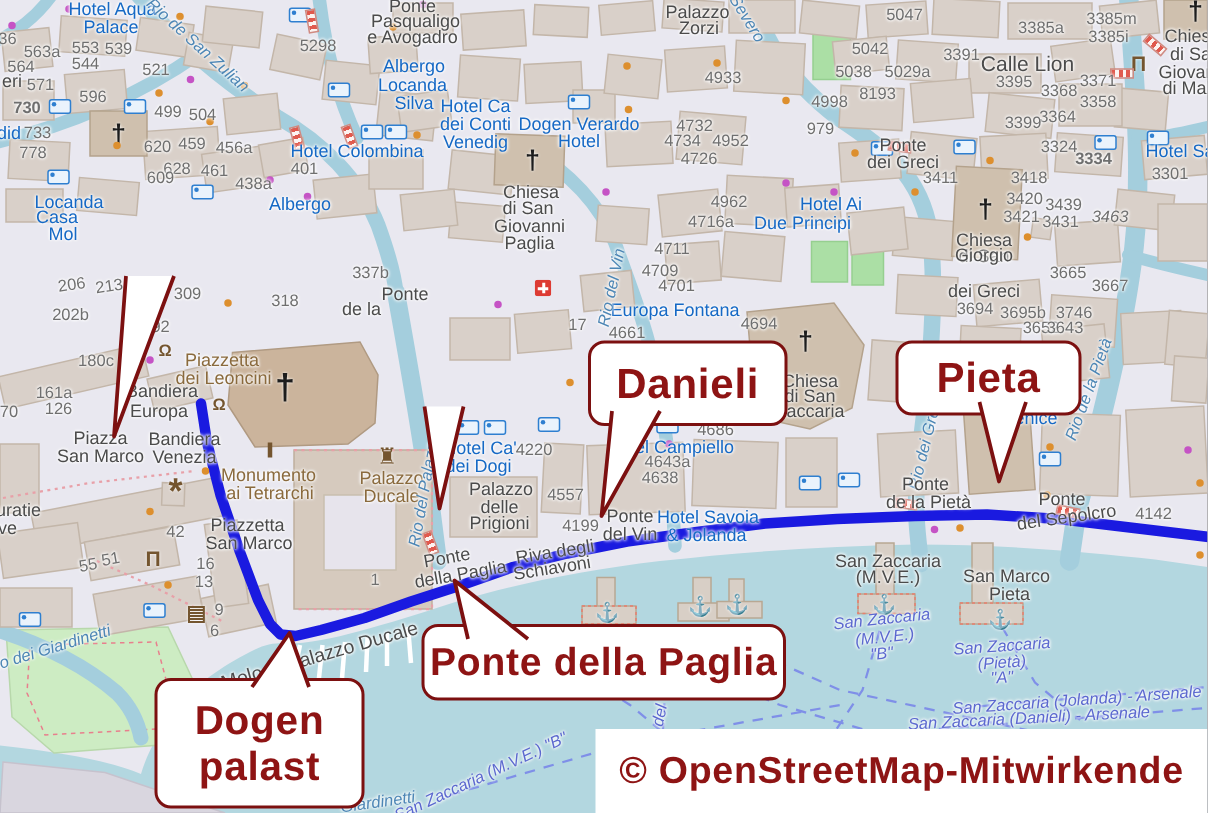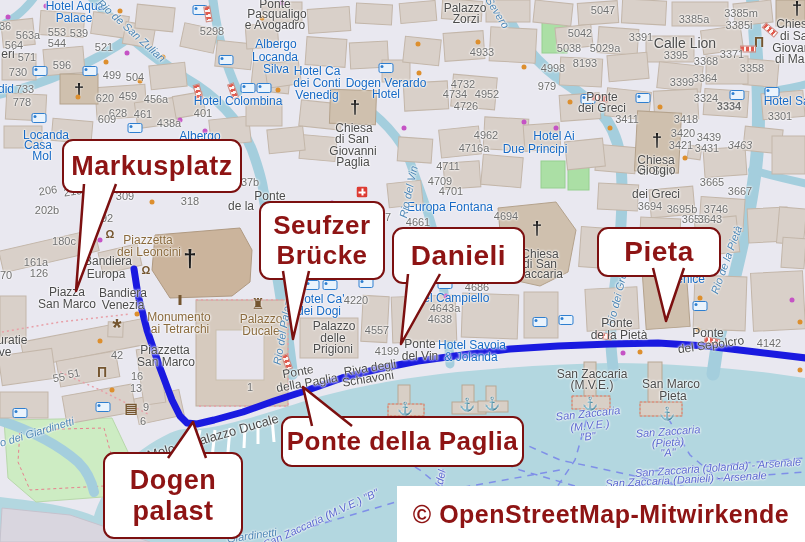--- a/index.html
+++ b/index.html
@@ -362,21 +362,21 @@
       <span class="lb lb-num" style="left: 105px; top: 99px;">620</span>
       <span class="lb lb-num" style="left: 128px; top: 97px;">459</span>
       <span class="lb lb-num" style="left: 156px; top: 100px;">456a</span>
       <span class="lb lb-num" style="left: 118px; top: 114px;">628</span>
       <span class="lb lb-num" style="left: 143px; top: 115px;">461</span>
       <span class="lb lb-num" style="left: 169px; top: 124px;">438a</span>
       <span class="lb lb-num" style="left: 107px; top: 120px;">609</span>
       <span class="lb lb-num" style="left: 203px; top: 114px;">401</span>
       <span class="lb lb-num" style="left: 25px; top: 90px;">733</span>
       <span class="lb lb-num" style="left: 22px; top: 103px;">778</span>
-      <span class="lb lb-num" style="left: 18px; top: 73px;">730</span>
+      <span class="lb lb-num" style="left: 18px; top: 73px; font-weight: bold;">730</span>
       <span class="lb lb-num" style="left: 212px; top: 32px;">5298</span>
       <span class="lb lb-st" style="left: 275px; top: 4px;">Ponte</span>
       <span class="lb lb-st" style="left: 277px; top: 14px;">Pasqualigo</span>
       <span class="lb lb-st" style="left: 275px; top: 25px;">e Avogadro</span>
       <span class="lb lb-htl" style="left: 276px; top: 44px;">Albergo</span>
       <span class="lb lb-htl" style="left: 275px; top: 57px;">Locanda</span>
       <span class="lb lb-htl" style="left: 276px; top: 69px;">Silva</span>
       <span class="lb lb-htl" style="left: 317px; top: 71px;">Hotel Ca</span>
       <span class="lb lb-htl" style="left: 317px; top: 83px;">dei Conti</span>
       <span class="lb lb-htl" style="left: 317px; top: 95px;">Venedig</span>
@@ -413,21 +413,21 @@
       <span class="lb lb-num" style="left: 553px; top: 69px;">4998</span>
       <span class="lb lb-num" style="left: 547px; top: 87px;">979</span>
       <span class="lb lb-big" style="left: 685px; top: 43px;">Calle Lion</span>
       <span class="lb lb-num" style="left: 694px; top: 20px;">3385a</span>
       <span class="lb lb-num" style="left: 741px; top: 14px;">3385m</span>
       <span class="lb lb-num" style="left: 739px; top: 26px;">3385i</span>
       <span class="lb lb-num" style="left: 641px; top: 38px;">3391</span>
       <span class="lb lb-num" style="left: 676px; top: 56px;">3395</span>
       <span class="lb lb-num" style="left: 706px; top: 62px;">3368</span>
       <span class="lb lb-num" style="left: 732px; top: 55px;">3371</span>
-      <span class="lb lb-num" style="left: 752px; top: 69px;">3358</span>
+      <span class="lb lb-num" style="left: 732px; top: 69px;">3358</span>
       <span class="lb lb-num" style="left: 705px; top: 79px;">3364</span>
       <span class="lb lb-num" style="left: 682px; top: 83px;">3399</span>
       <span class="lb lb-num" style="left: 706px; top: 99px;">3324</span>
       <span class="lb lb-num" style="left: 729px; top: 107px; font-weight: bold;">3334</span>
       <span class="lb lb-num" style="left: 780px; top: 117px;">3301</span>
       <span class="lb lb-htl" style="left: 790px; top: 101px;">Hotel San</span>
       <span class="lb lb-st" style="left: 795px; top: 24px;">Chiesa</span>
       <span class="lb lb-st" style="left: 797px; top: 36px;">di San</span>
       <span class="lb lb-st" style="left: 796px; top: 48px;">Giovanni</span>
       <span class="lb lb-st" style="left: 796px; top: 59px;">di Malta</span>
@@ -533,27 +533,20 @@
       <span class="lb lb-fer" style="left: 588px; top: 437px; transform: translate(-50%, -50%) rotate(-6deg);">"B"</span>
       <span class="lb lb-fer" style="left: 668px; top: 432px; transform: translate(-50%, -50%) rotate(-4deg);">San Zaccaria</span>
       <span class="lb lb-fer" style="left: 668px; top: 443px; transform: translate(-50%, -50%) rotate(-4deg);">(Pietà)</span>
       <span class="lb lb-fer" style="left: 668px; top: 453px; transform: translate(-50%, -50%) rotate(-4deg);">"A"</span>
       <span class="lb lb-fer" style="left: 718px; top: 468px; transform: translate(-50%, -50%) rotate(-4deg);">San Zaccaria (Jolanda) - Arsenale</span>
       <span class="lb lb-fer" style="left: 686px; top: 480px; transform: translate(-50%, -50%) rotate(-3deg);">San Zaccaria (Danieli) - Arsenale</span>
       <span class="lb lb-fer" style="left: 321px; top: 519px; transform: translate(-50%, -50%) rotate(-25deg);">San Zaccaria (M.V.E.) "B"</span>
       <span class="lb lb-fer" style="left: 443px; top: 468px; transform: translate(-50%, -50%) rotate(-78deg);">del Vin</span>
     </div>
 
-  <div class="callout" style="left:62px;top:139px;width:176px;height:50px;font-size:27px;">
-    <span>Markusplatz</span>
-  </div>
-  <div class="callout" style="left:259px;top:201px;width:122px;height:75px;font-size:26px;">
-    <span>Seufzer</span>
-    <span>Brücke</span>
-  </div>
   <div class="callout" style="left:392px;top:227px;width:129px;height:53px;font-size:28px;">
     <span>Danieli</span>
   </div>
   <div class="callout" style="left:597px;top:227px;width:120px;height:46px;font-size:28px;">
     <span>Pieta</span>
   </div>
   <div class="callout" style="left:281px;top:416px;width:239px;height:47px;font-size:26px;">
     <span>Ponte della Paglia</span>
   </div>
   <div class="callout" style="left:103px;top:452px;width:136px;height:83px;font-size:27px;">

